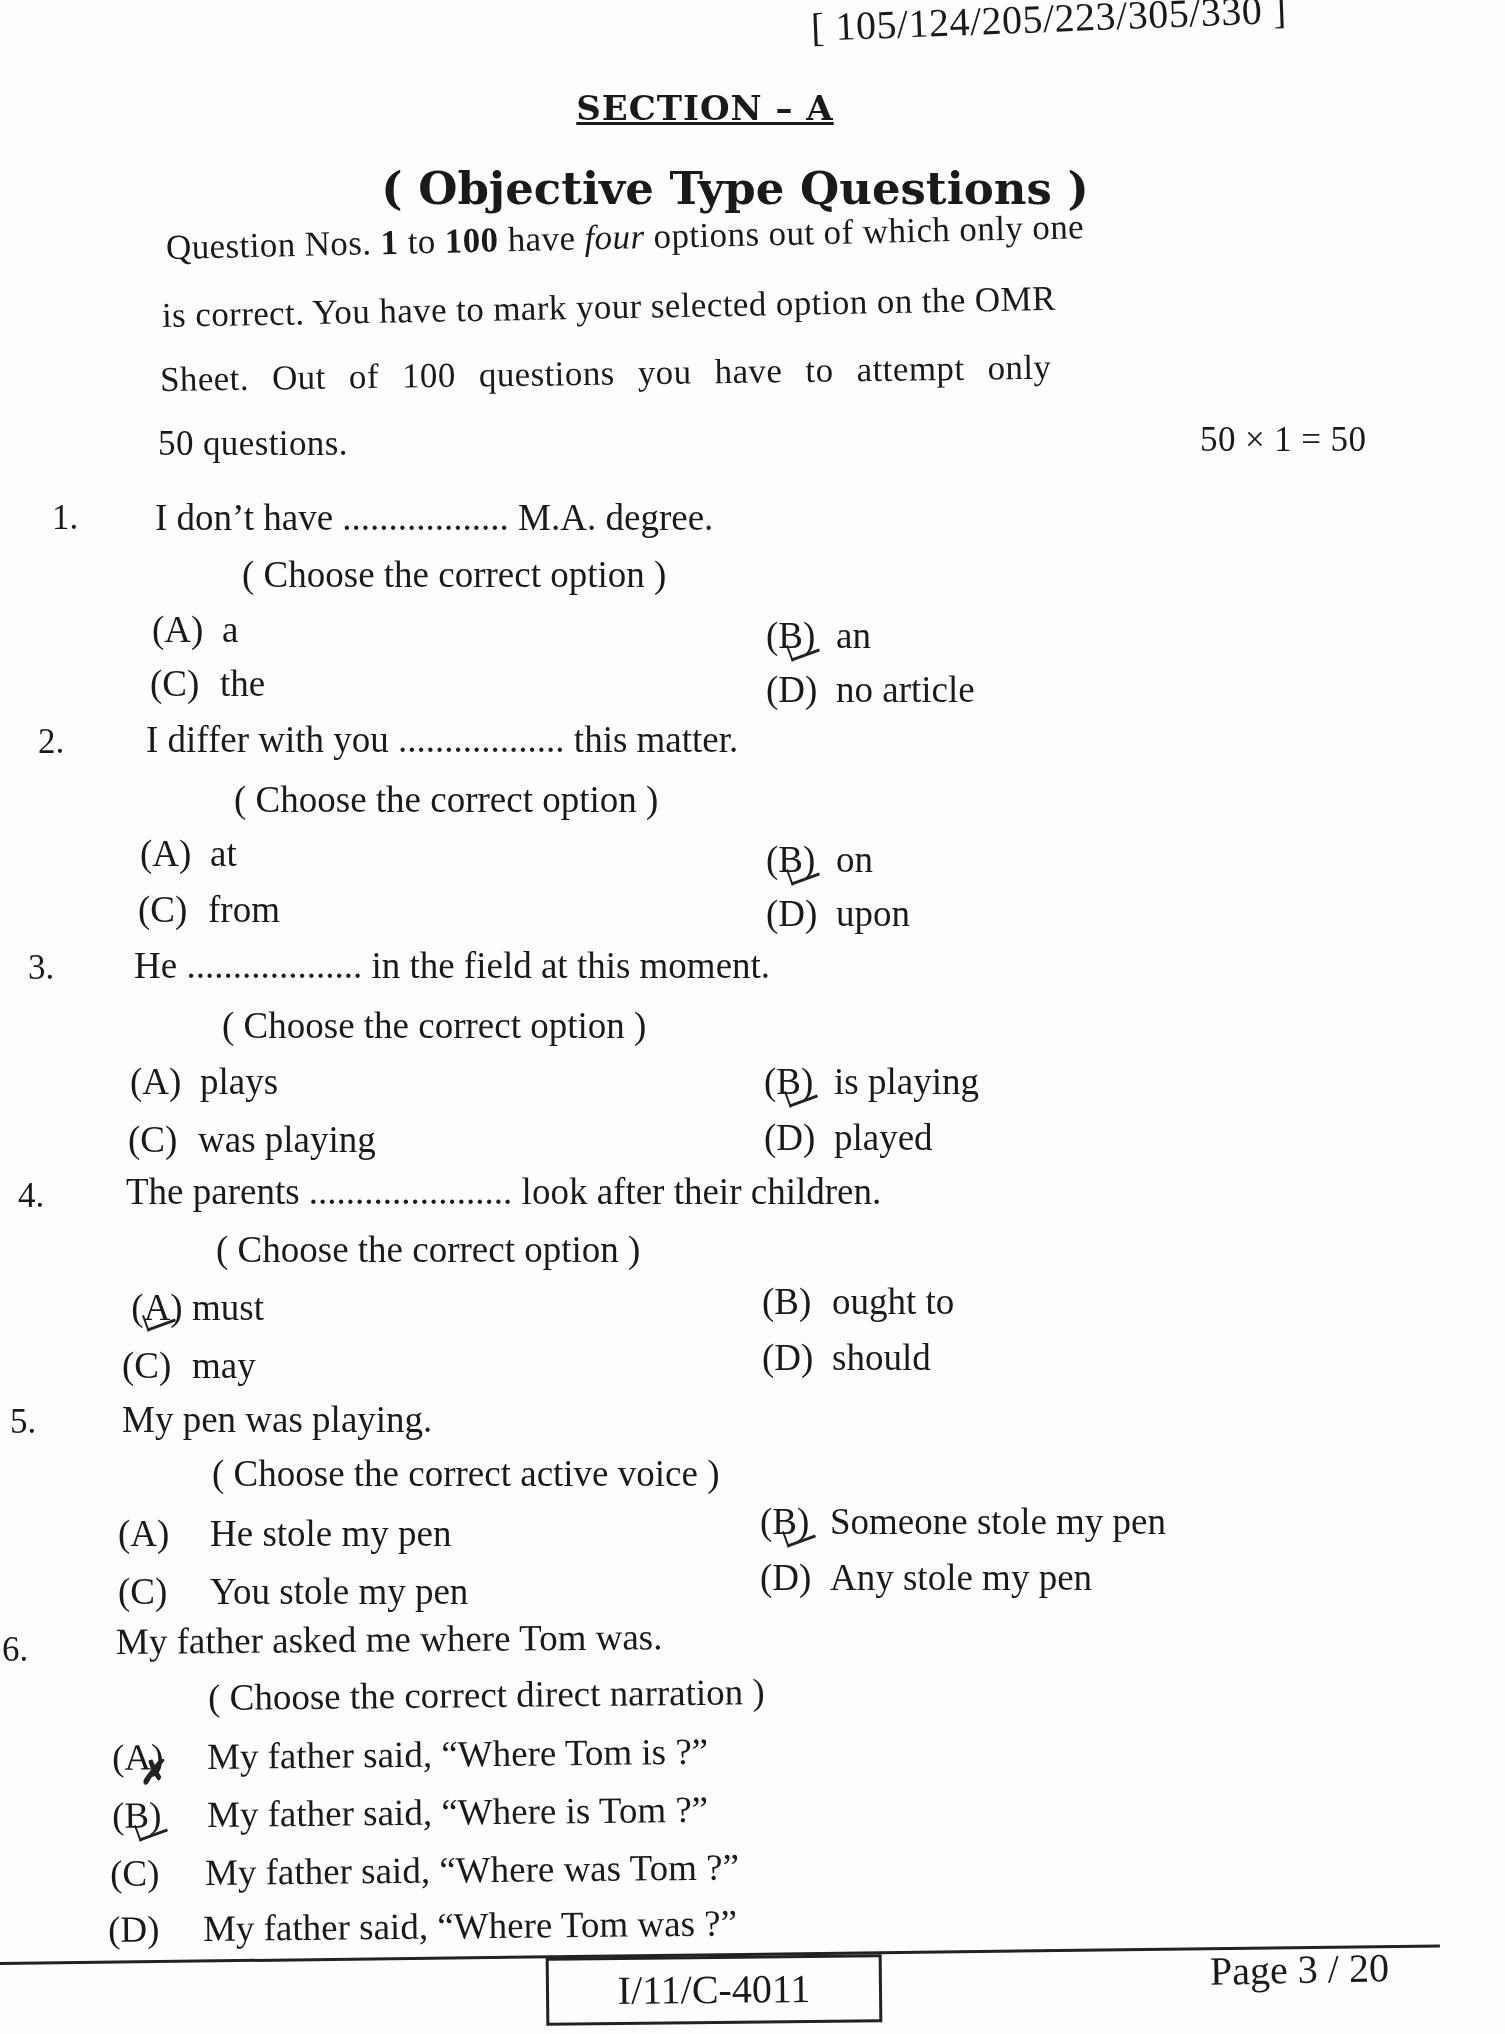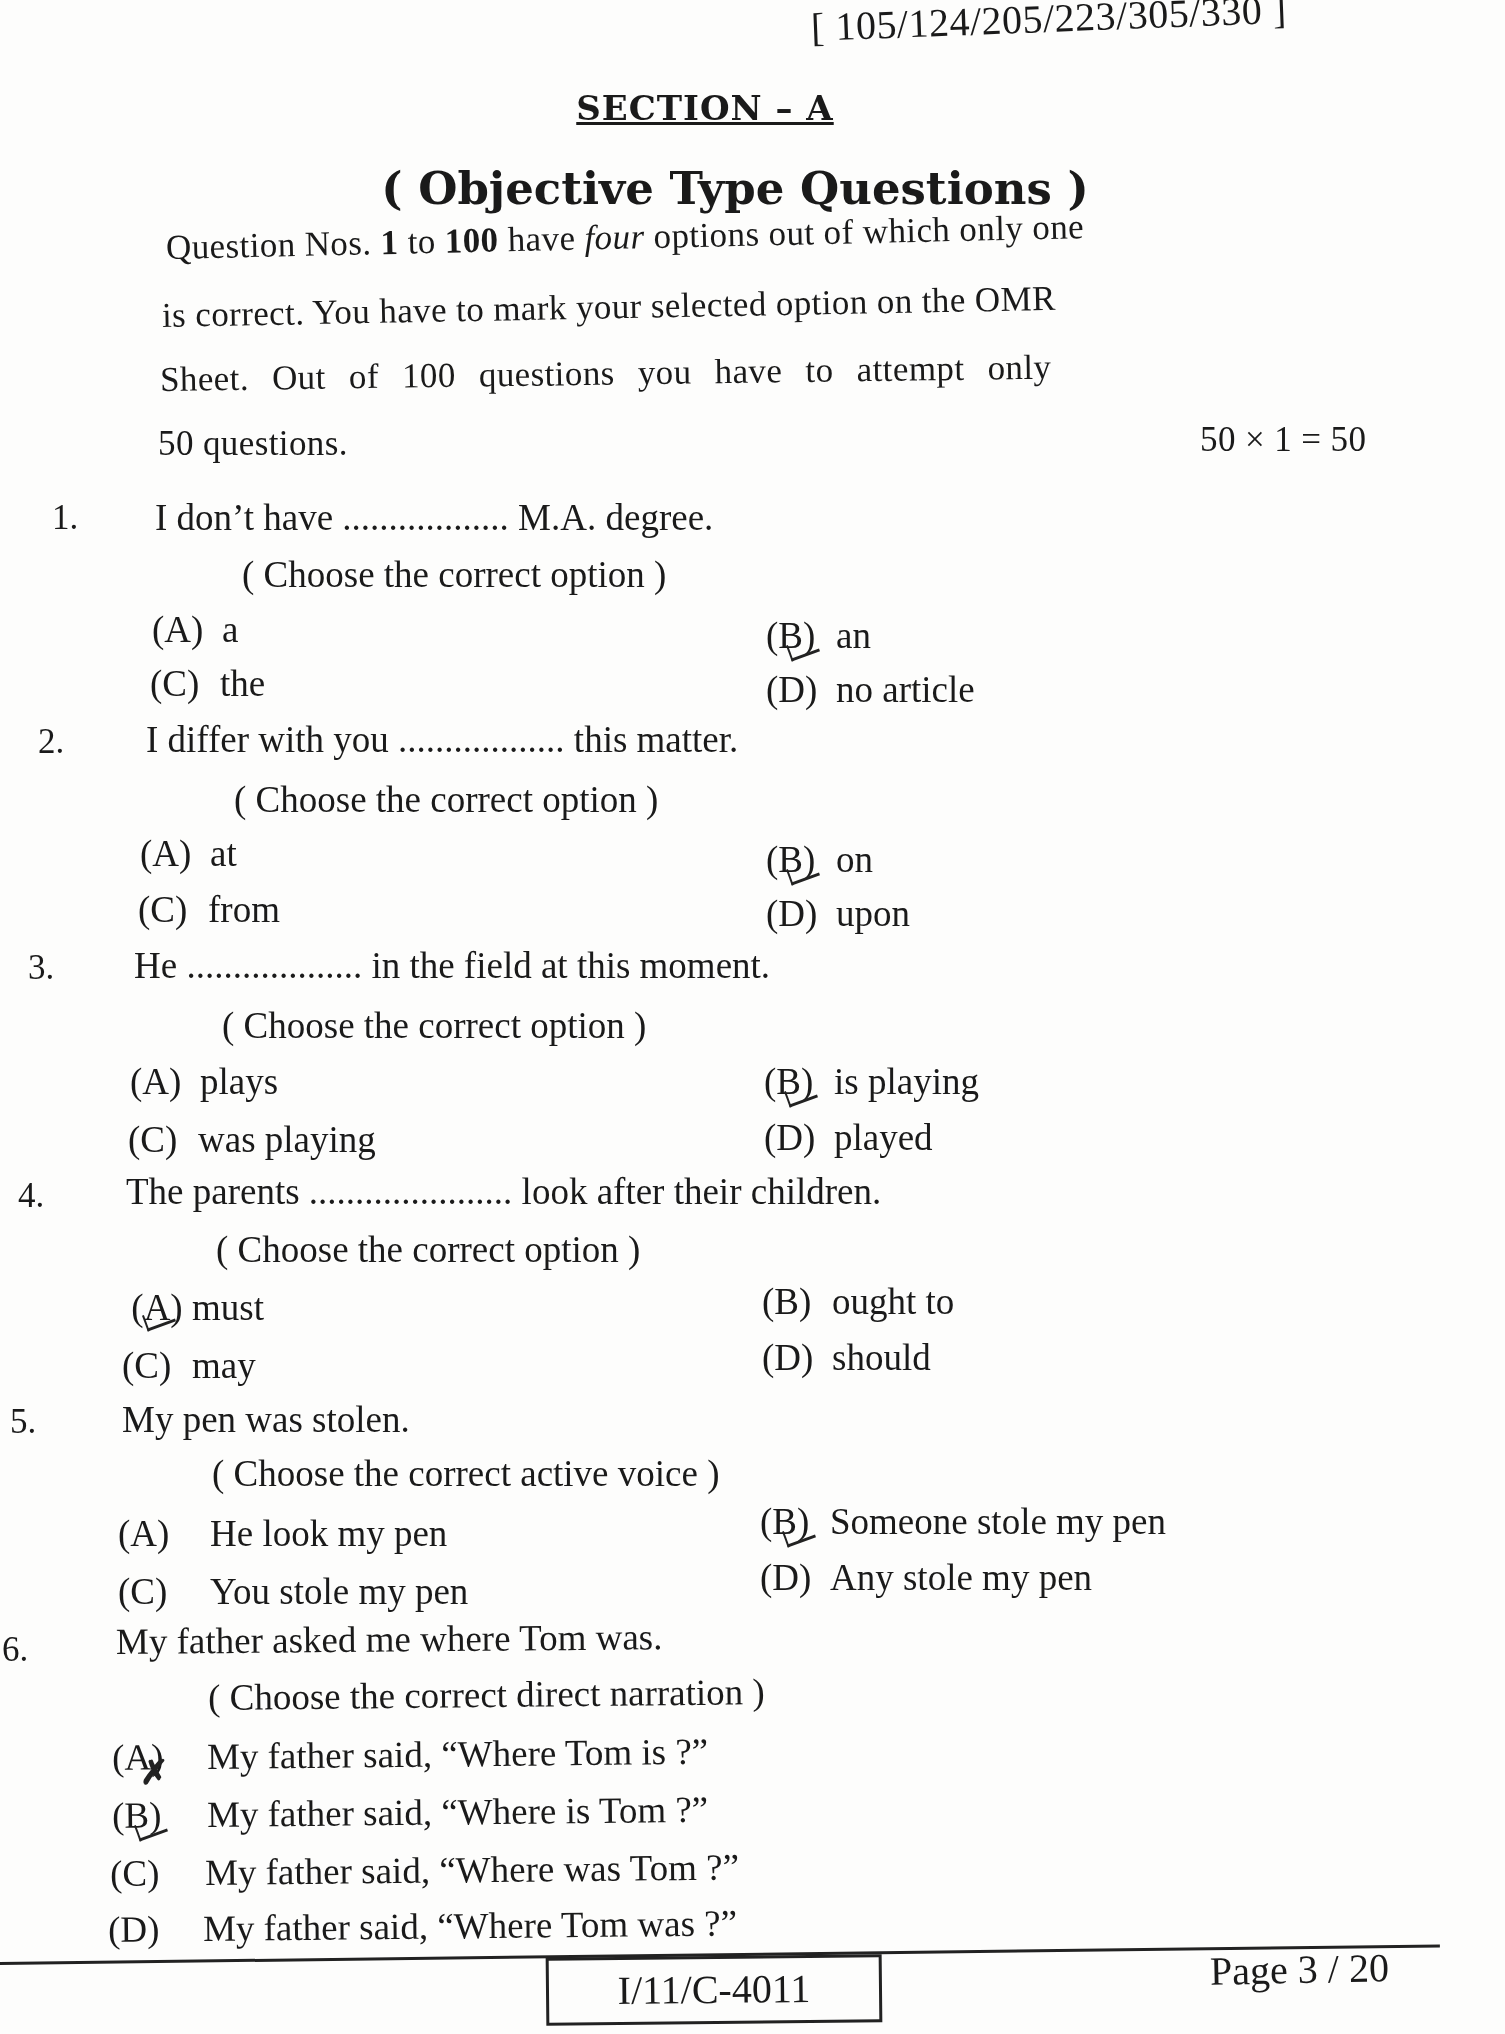--- a/index.html
+++ b/index.html
@@ -87,23 +87,23 @@
   <div class="abs hint" style="left:216px; top:1228px;">( Choose the correct option )</div>
   <div class="abs opt" style="left:122px; top:1286px;text-align:center;"><span class="lbl">(A)</span><span>must</span></div>
   <div class="tick" style="left:144px; top:1310px;"></div>
   <div class="abs opt" style="left:762px; top:1280px;"><span class="lbl">(B)</span><span>ought to</span></div>
   <div class="abs opt" style="left:122px; top:1344px;"><span class="lbl">(C)</span><span>may</span></div>
   <div class="abs opt" style="left:762px; top:1336px;"><span class="lbl">(D)</span><span>should</span></div>
 </div>
 
 <div>
   <div class="abs qnum" style="left:10px; top:1402px;">5.</div>
-  <div class="abs qtext" style="left:122px; top:1398px;">My pen was stolen.</div>
+  <div class="abs qtext" style="left:122px; top:1398px;">My pen was playing.</div>
   <div class="abs hint" style="left:212px; top:1452px;">( Choose the correct active voice )</div>
-  <div class="abs opt" style="left:118px; top:1512px;"><span class="lbl" style="width:92px">(A)</span><span>He look my pen</span></div>
+  <div class="abs opt" style="left:118px; top:1512px;"><span class="lbl" style="width:92px">(A)</span><span>He stole my pen</span></div>
   <div class="abs opt" style="left:760px; top:1500px;"><span class="lbl">(B)</span><span>Someone stole my pen</span></div>
   <div class="tick" style="left:784px; top:1526px;"></div>
   <div class="abs opt" style="left:118px; top:1570px;"><span class="lbl" style="width:92px">(C)</span><span>You stole my pen</span></div>
   <div class="abs opt" style="left:760px; top:1556px;"><span class="lbl">(D)</span><span>Any stole my pen</span></div>
 </div>
 
 <div>
   <div class="abs qnum" style="left:2px; top:1630px;">6.</div>
   <div class="abs qtext" style="left:116px; top:1620px; transform:rotate(-0.5deg); transform-origin:left center;">My father asked me where Tom was.</div>
   <div class="abs hint" style="left:208px; top:1676px; transform:rotate(-0.6deg); transform-origin:left center;">( Choose the correct direct narration )</div>

